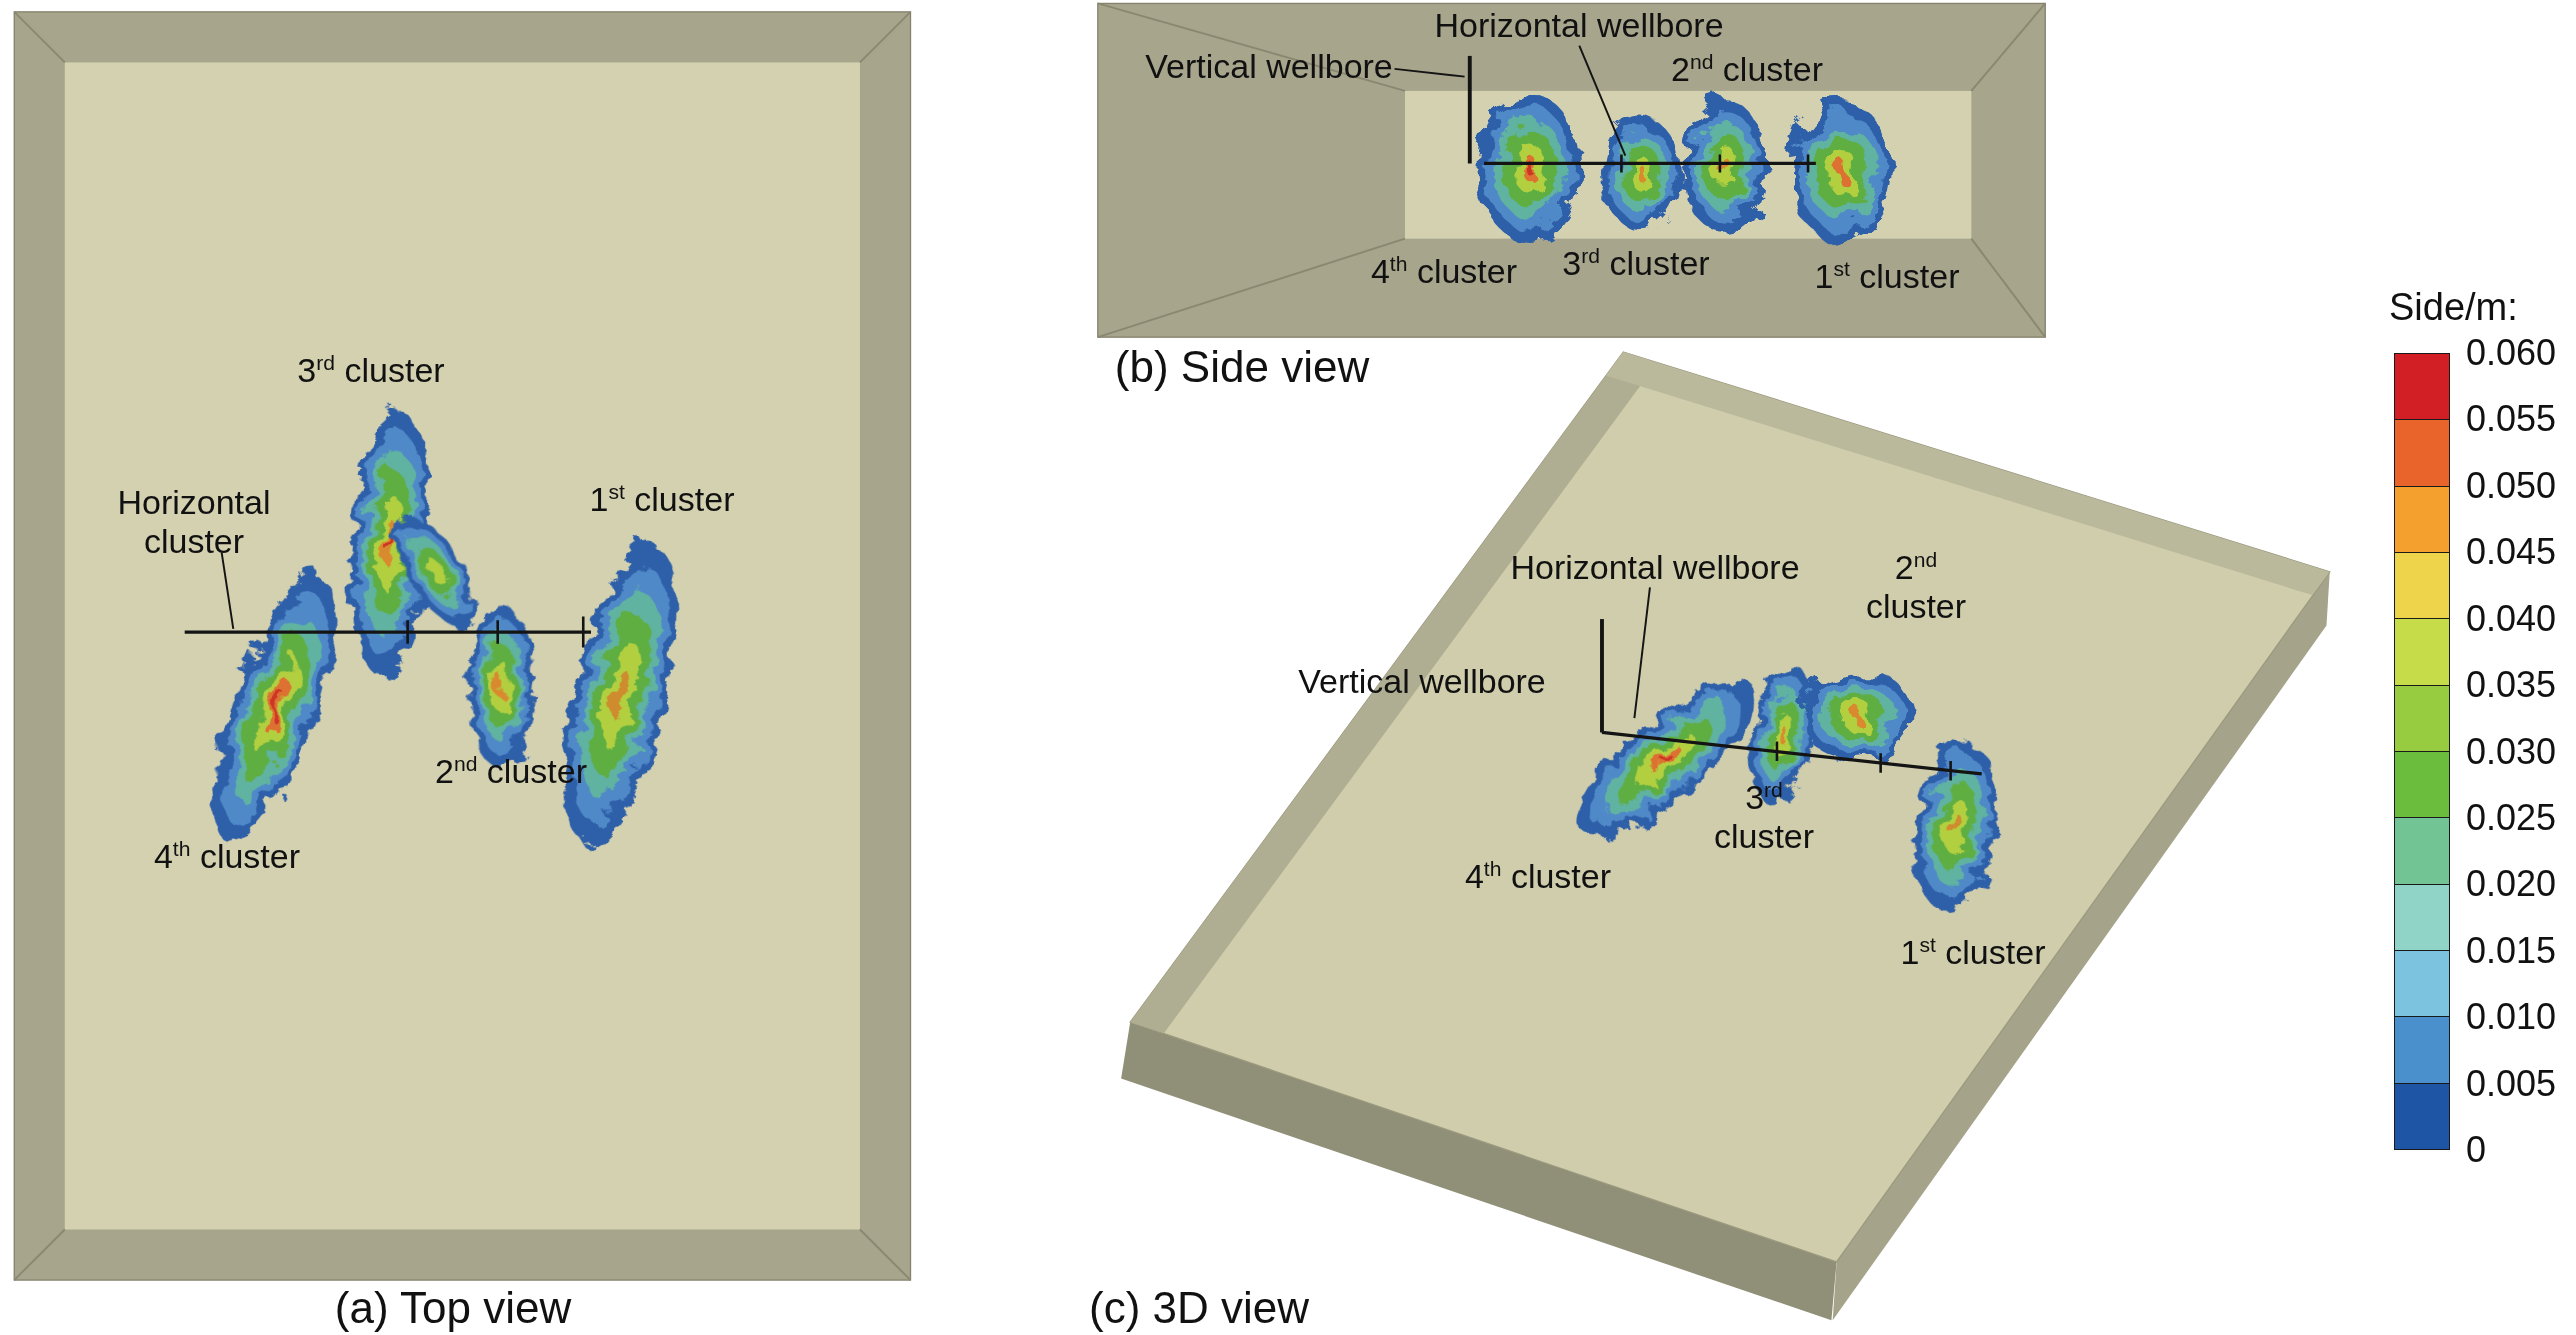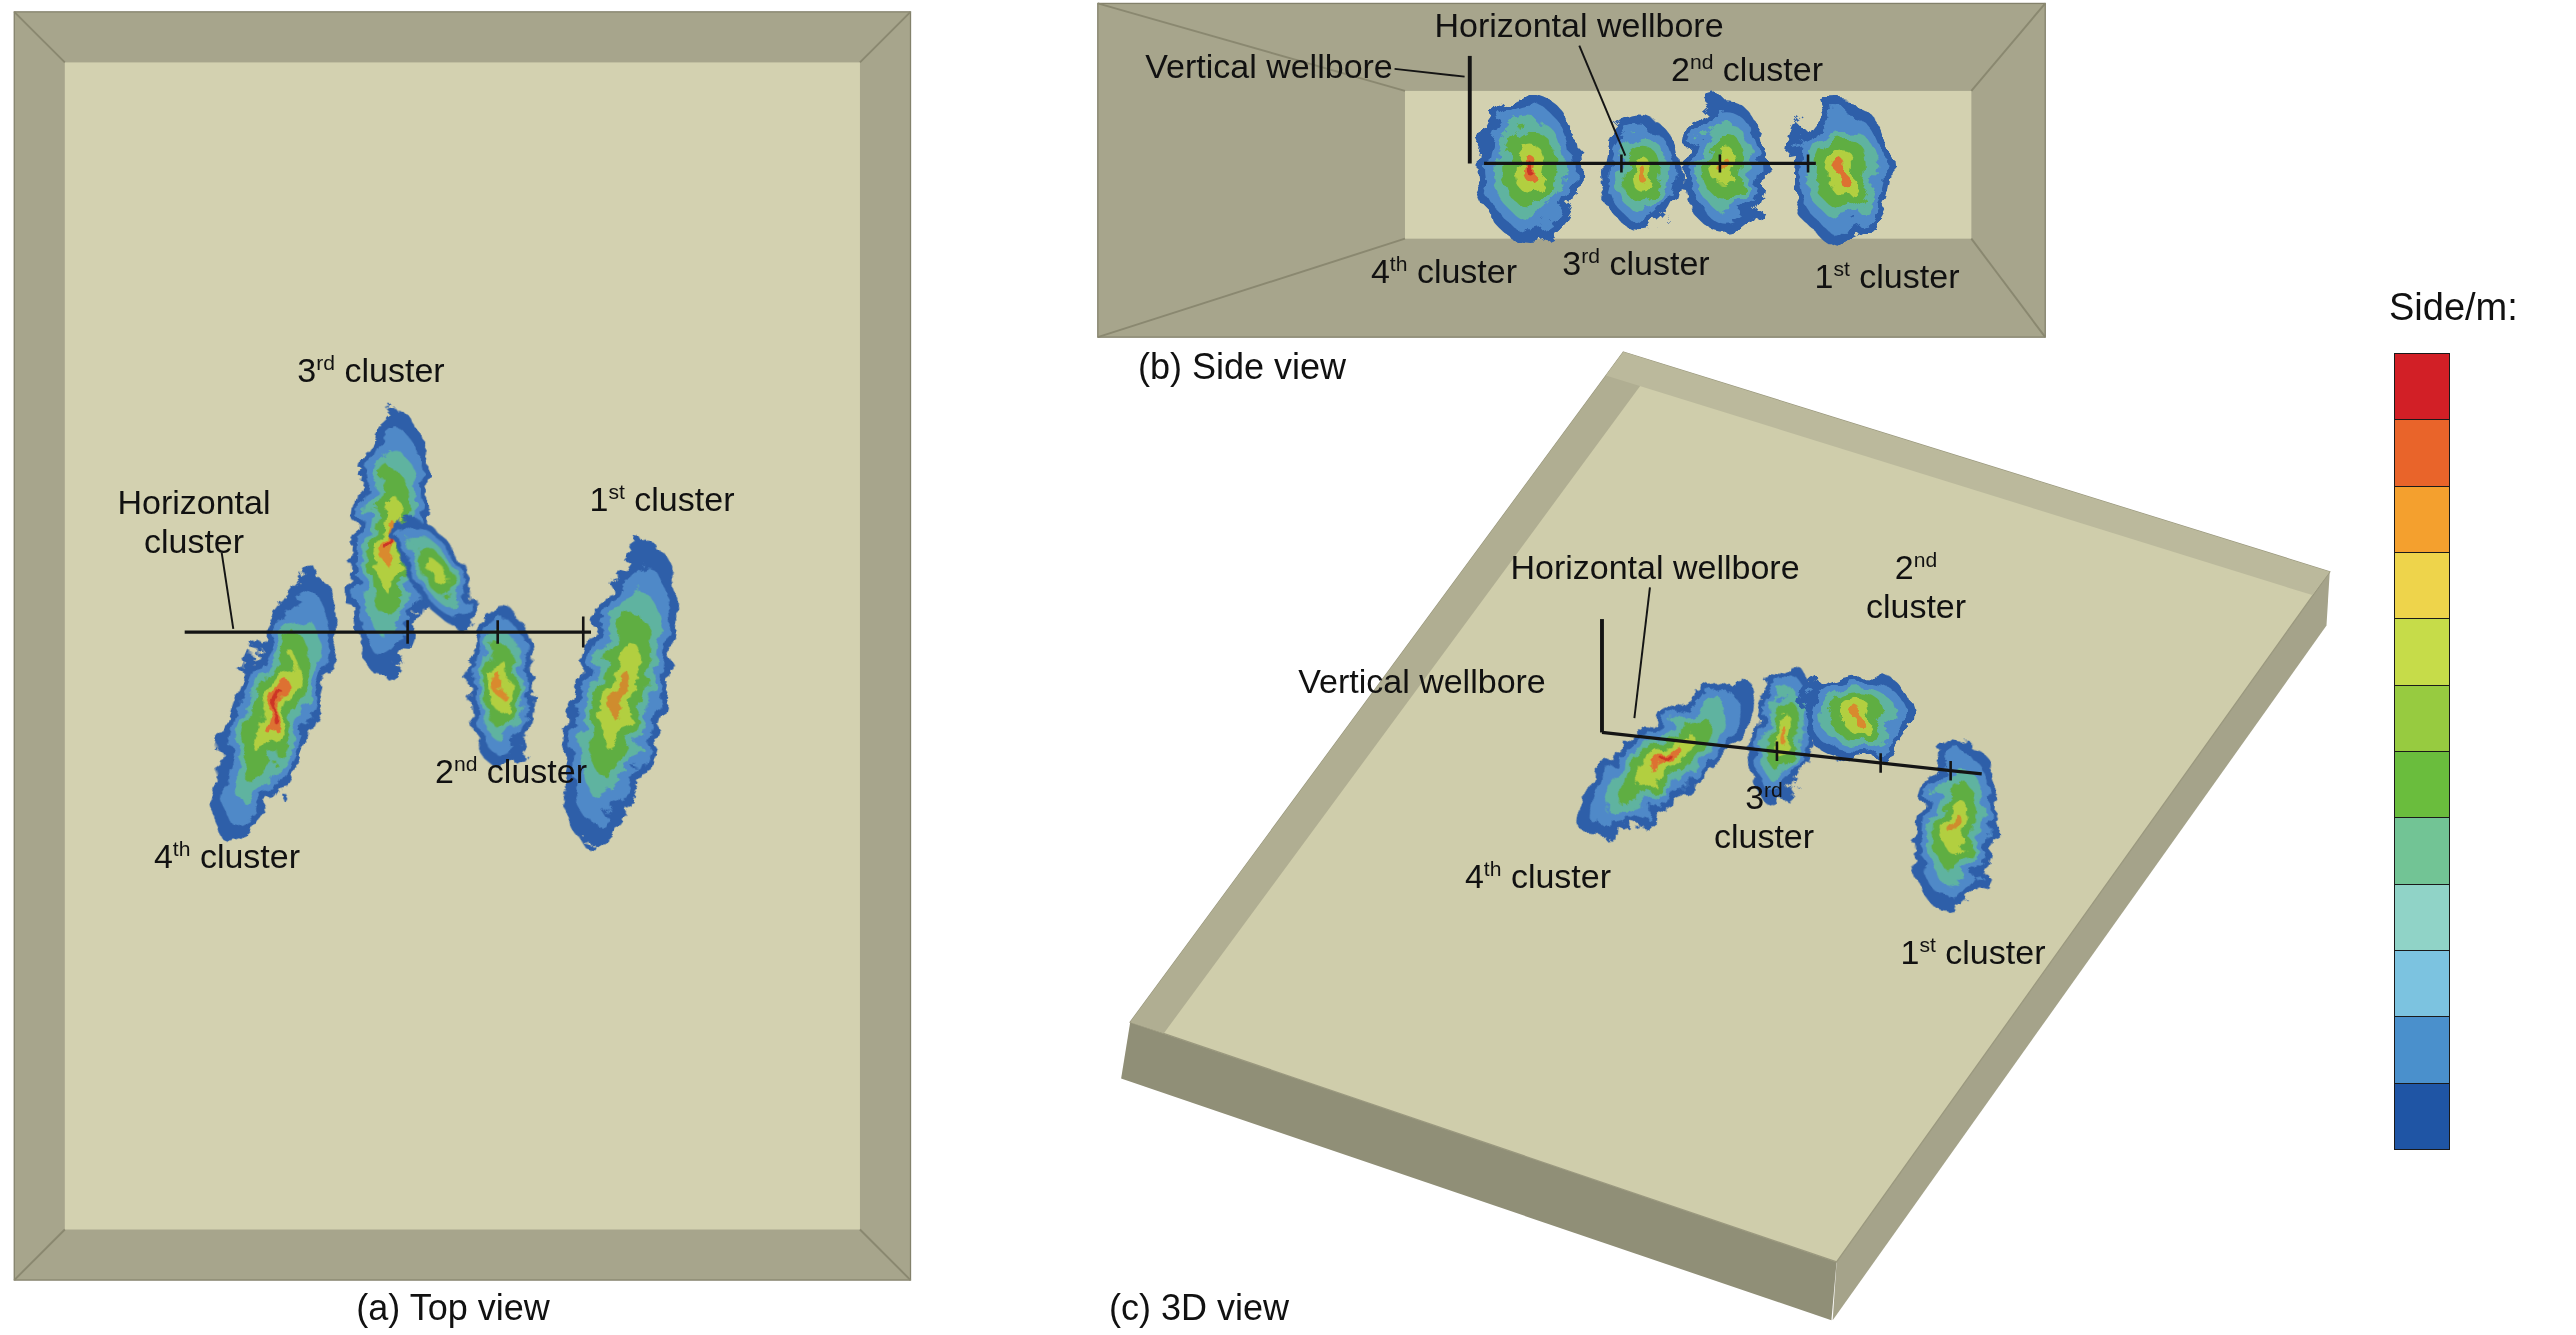--- a/index.html
+++ b/index.html
@@ -10,21 +10,21 @@
   }
   #figure{position:absolute;left:0;top:0;width:2576px;height:1336px;}
   #fig-svg{position:absolute;left:0;top:0;z-index:1;}
   .lbl{
     position:absolute;z-index:3;transform:translate(-50%,-50%);
     font-size:34px;line-height:1.15;text-align:center;white-space:nowrap;
   }
   .lbl sup{font-size:62%;line-height:0;}
   .caption{
     position:absolute;z-index:3;transform:translate(-50%,-50%);
-    font-size:36px;white-space:nowrap;
+    font-size:44px;white-space:nowrap;
   }
   .legend-title{position:absolute;z-index:3;font-size:38px;white-space:nowrap;}
   .colorbar{
     position:absolute;z-index:3;left:2394px;top:353px;width:56px;height:797px;
     display:flex;flex-direction:column;border:1.9px solid #1a1a1a;box-sizing:border-box;
   }
   .colorbar>div{flex:1;border-bottom:1.3px solid #1a1a1a;}
   .colorbar>div:last-child{border-bottom:none;}
   .cbticks{position:absolute;z-index:3;left:2466px;top:353px;width:109px;height:797px;}
   .cbtick{position:absolute;left:0;transform:translateY(-50%);font-size:36px;white-space:nowrap;}
@@ -269,15 +269,30 @@
       <div style="background: rgb(238, 212, 75);"></div>
       <div style="background: rgb(198, 220, 73);"></div>
       <div style="background: rgb(151, 203, 64);"></div>
       <div style="background: rgb(106, 189, 61);"></div>
       <div style="background: rgb(114, 196, 149);"></div>
       <div style="background: rgb(144, 211, 199);"></div>
       <div style="background: rgb(124, 195, 224);"></div>
       <div style="background: rgb(74, 144, 204);"></div>
       <div style="background: rgb(31, 85, 165);"></div>
     </div>
+  <div class="cbticks">
+      <div class="cbtick" style="top: 0px;">0.060</div>
+      <div class="cbtick" style="top: 66px;">0.055</div>
+      <div class="cbtick" style="top: 133px;">0.050</div>
+      <div class="cbtick" style="top: 199px;">0.045</div>
+      <div class="cbtick" style="top: 266px;">0.040</div>
+      <div class="cbtick" style="top: 332px;">0.035</div>
+      <div class="cbtick" style="top: 399px;">0.030</div>
+      <div class="cbtick" style="top: 465px;">0.025</div>
+      <div class="cbtick" style="top: 531px;">0.020</div>
+      <div class="cbtick" style="top: 598px;">0.015</div>
+      <div class="cbtick" style="top: 664px;">0.010</div>
+      <div class="cbtick" style="top: 731px;">0.005</div>
+      <div class="cbtick" style="top: 797px;">0</div>
+    </div>
 
 </div>
 
 
 </body></html>

